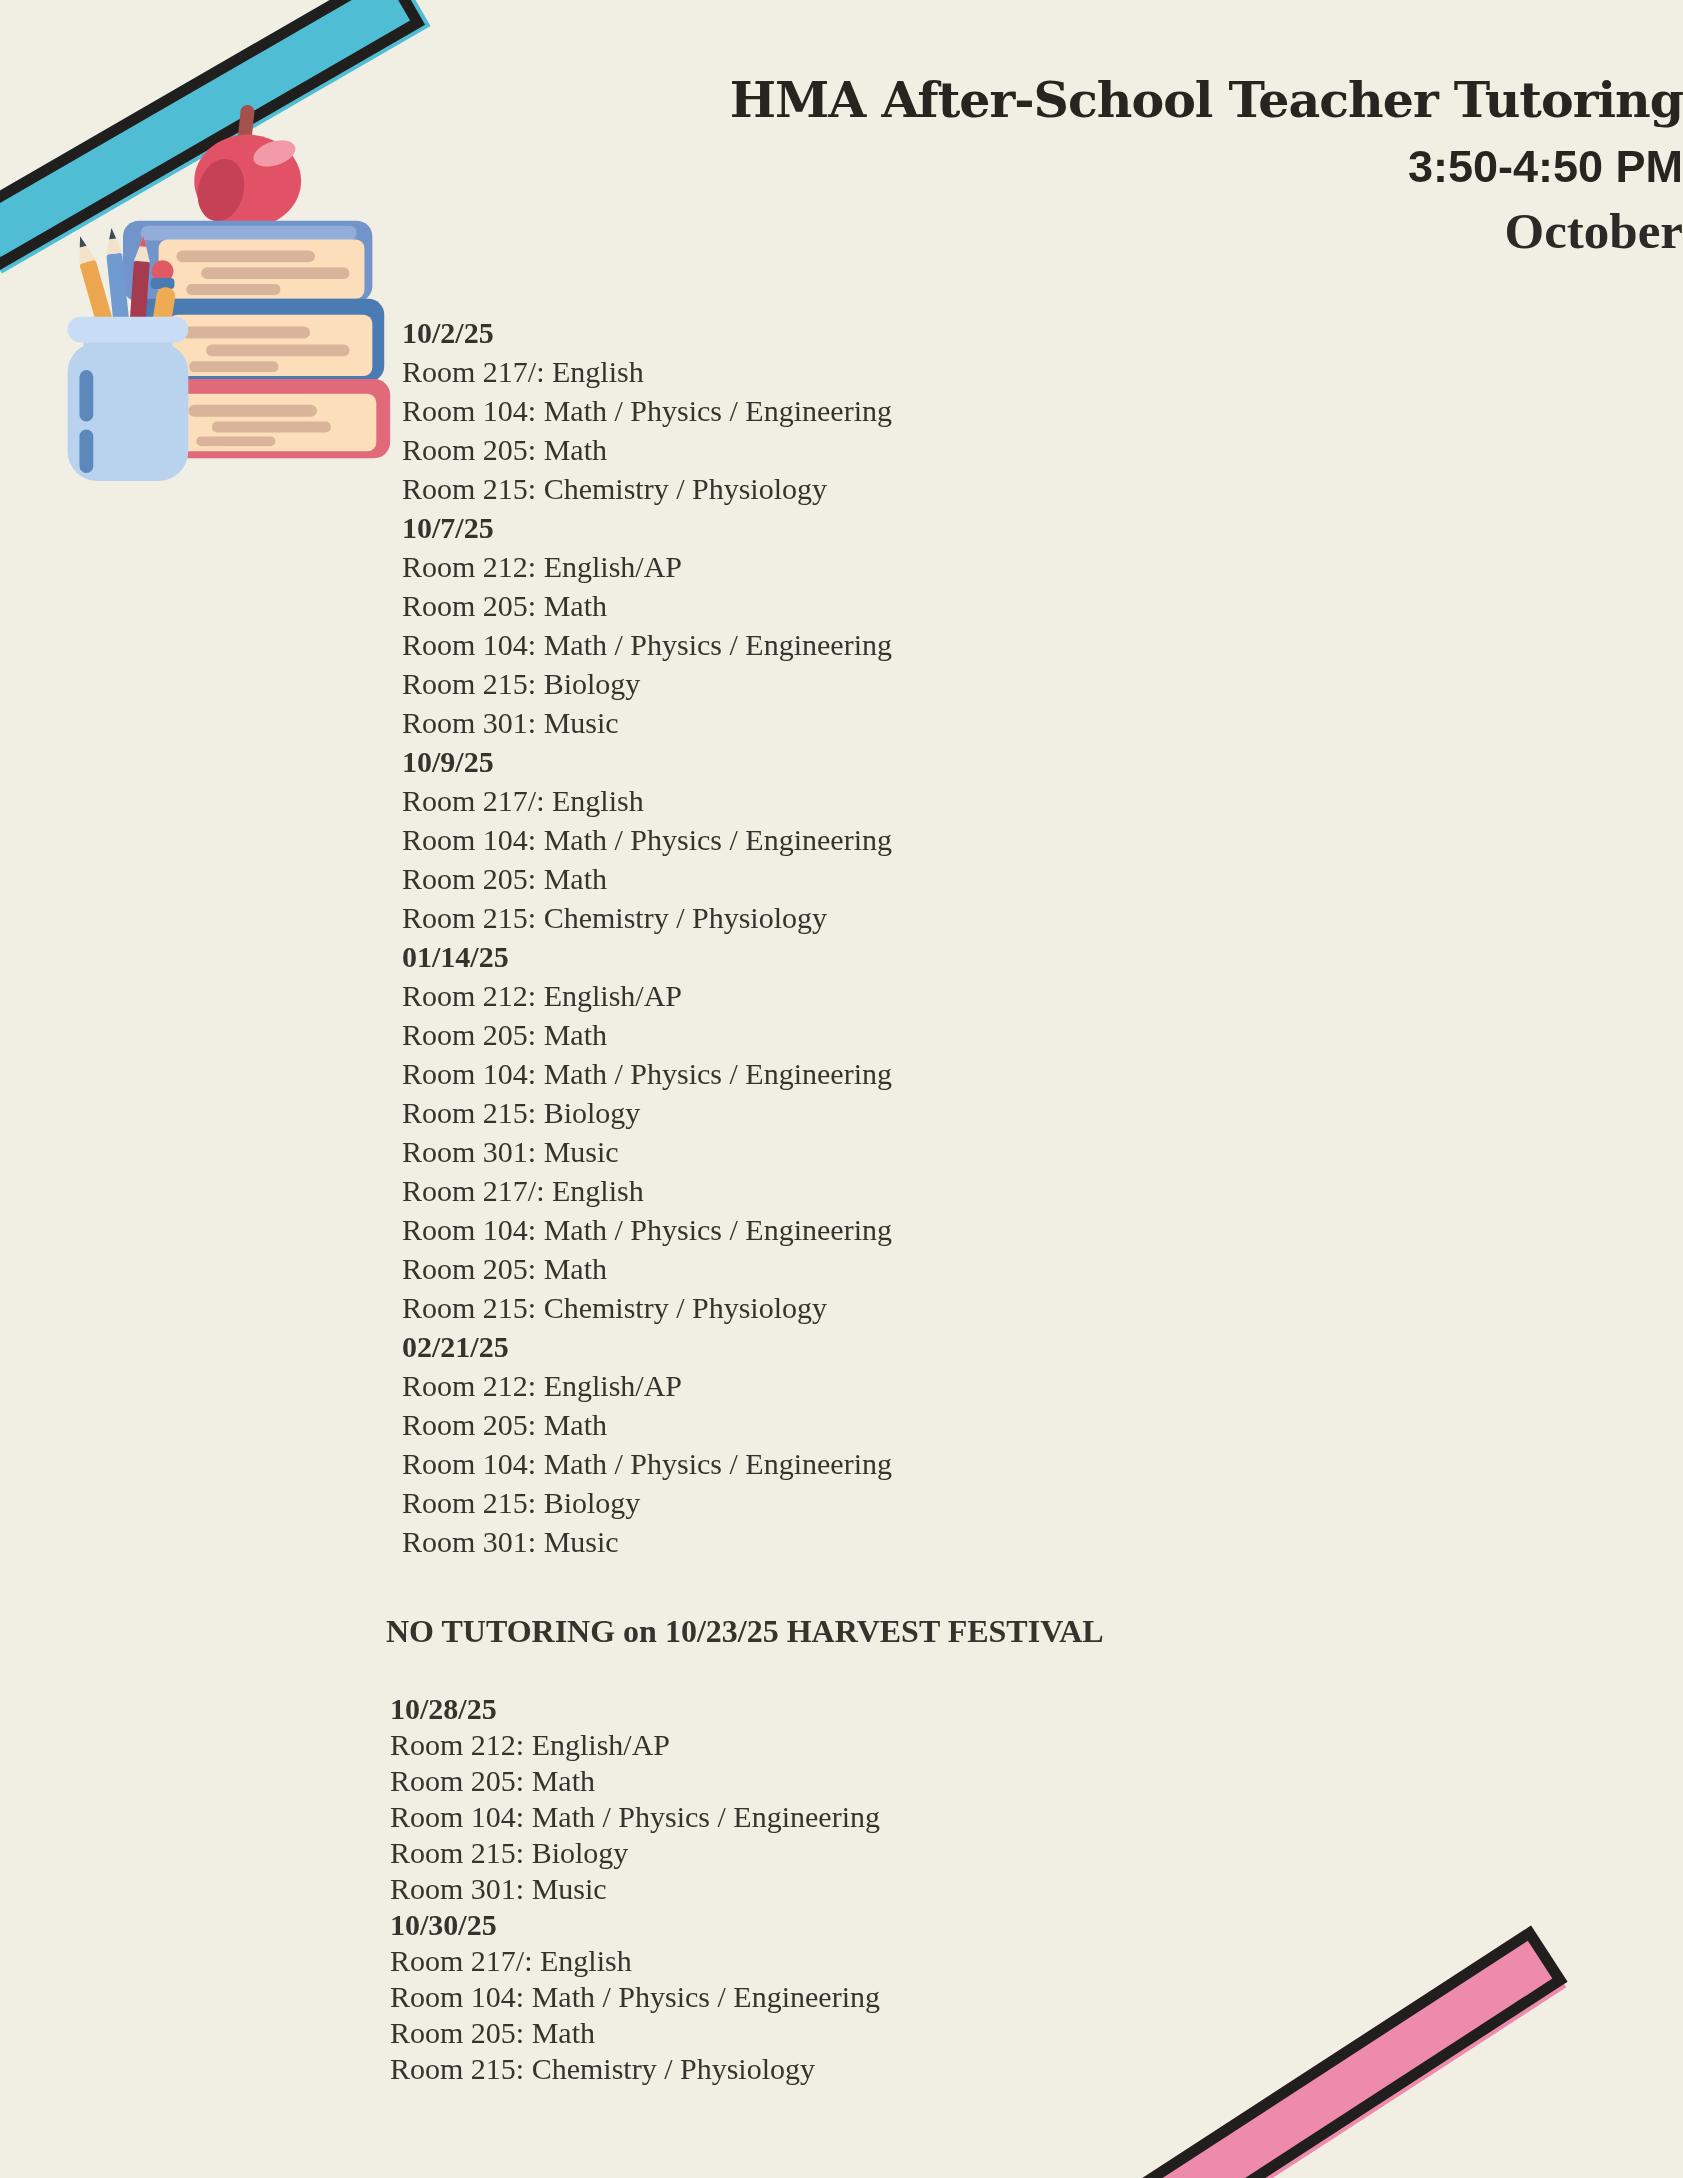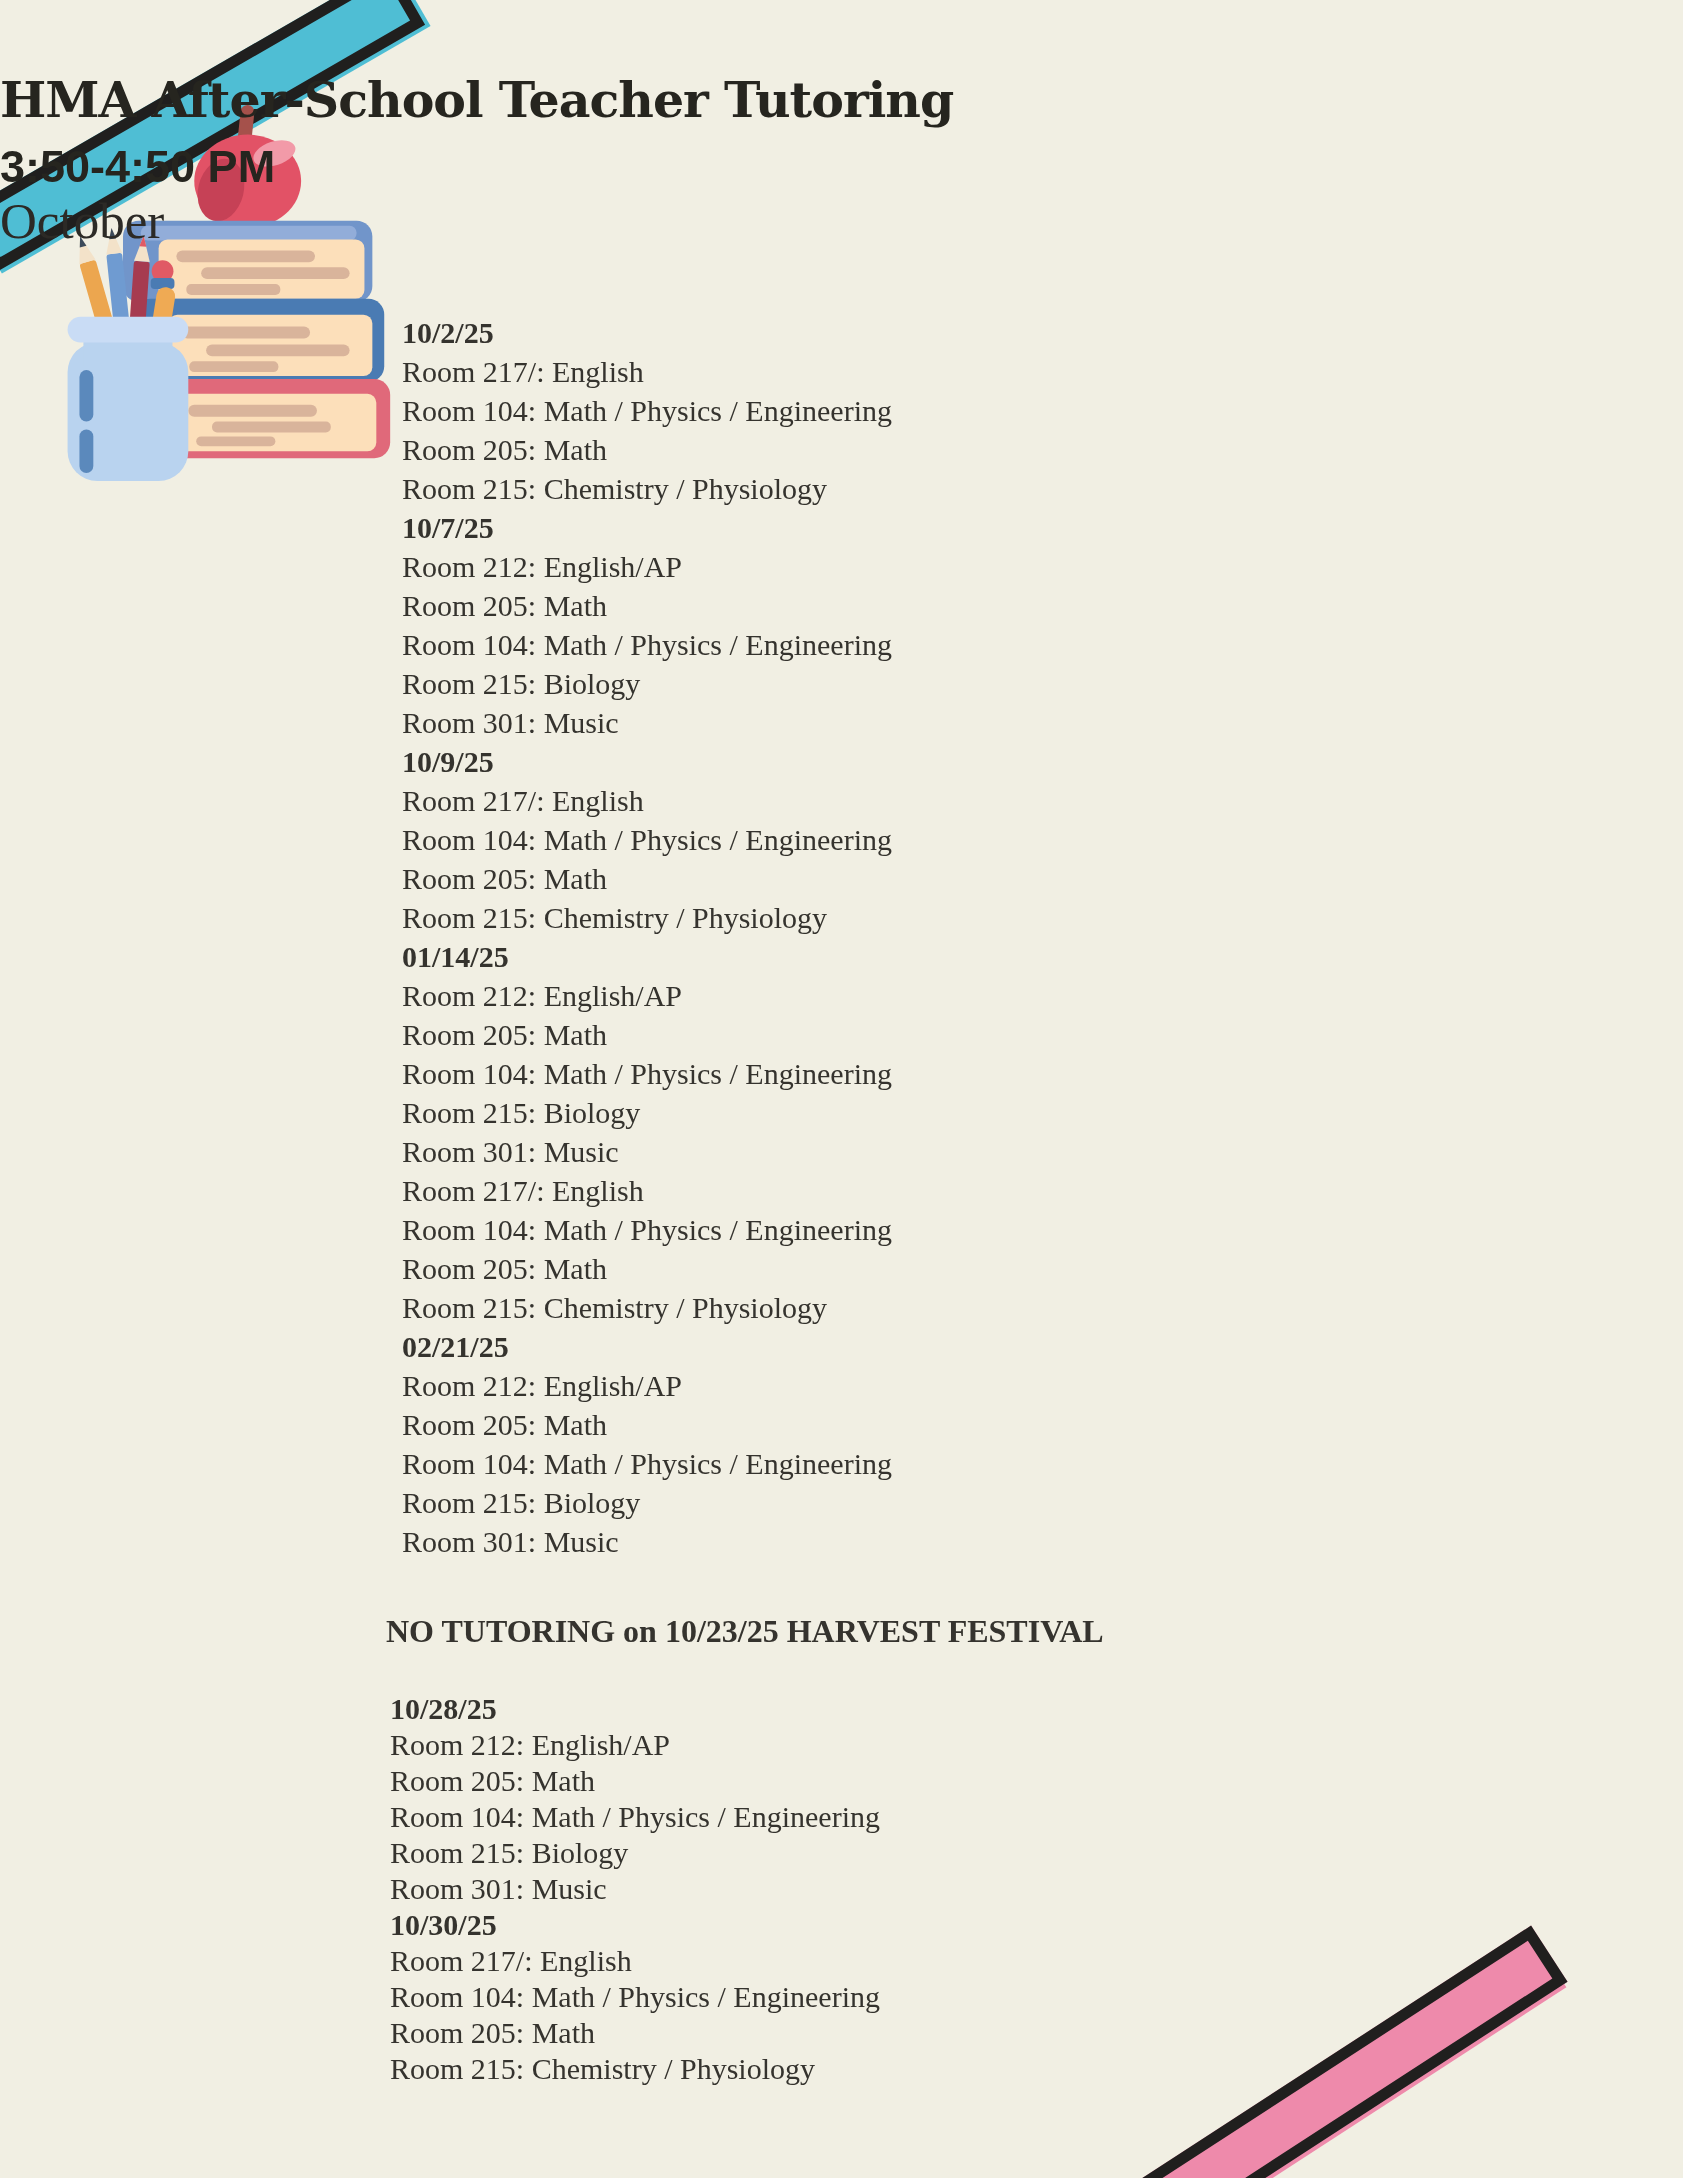--- a/index.html
+++ b/index.html
@@ -1,24 +1,24 @@
 <!DOCTYPE html>
 <html style="--bg: #f1efe3; --ink: #35332e; --title_ink: #26251f; --teal: #4fbed4; --pink: #ee8aab; --outline: #201f1e; --apple: #e25266; --apple_dark: #c64156; --apple_hi: #f29aa8; --stem: #a5514b; --book_light: #7195ca; --book_light_top: #92add9; --book_dark: #4a7bb3; --book_red: #e0697a; --page: #fcdfba; --page_line: #d9b49b; --jar: #b9d3ef; --jar_rim: #c9dcf5; --jar_shade: #4a7bb3; --pencil_yellow: #eca64f; --pencil_blue: #6f9bd1; --pencil_red: #a63b50; --crayon: #efaa54; --tip: #f3e2c9; --tip_dark: #3c4a5a; --eraser_red: #e05a65;"><head>
 <meta charset="utf-8">
 <style>
   html,body{margin:0;padding:0;}
   body{
     width:1683px;height:2178px;position:relative;overflow:hidden;
     background:var(--bg,#f1efe3);
     font-family:"Liberation Serif", serif;
   }
-  .header{position:absolute;top:71px;left:0;width:1683px;text-align:left;color:var(--title_ink,#26251f);}
+  .header{position:absolute;top:71px;left:0;width:1683px;text-align:right;color:var(--title_ink,#26251f);}
   .title{font-family:"DejaVu Serif", serif;font-weight:bold;font-size:49px;line-height:59px;letter-spacing:-1px;}
   .time{font-family:Liberation Sans, sans-serif;font-weight:bold;font-size:45px;line-height:53px;margin-top:10px;letter-spacing:0;}
-  .month{font-size:51px;line-height:57px;font-weight:normal;color:#2c2a26;}
+  .month{font-size:51px;line-height:57px;margin-top:10px;font-weight:bold;color:#2c2a26;}
   .sched-wrap{position:absolute;left:402px;top:313px;width:970px;color:var(--ink,#35332e);}
   .line{font-size:30px;line-height:39px;white-space:pre;}
   .date{font-weight:bold;}
   .date.plain{font-weight:bold;}
   .notice{font-weight:bold;font-size:32px;line-height:40px;margin:50px 0 40px -16px;white-space:pre;}
   .sched-bottom{margin-left:-12px;}
   .sched-bottom .line{line-height:36px;}
   .ribbon{position:absolute;box-sizing:border-box;border:11px solid var(--outline,#201f1e);}
   .ribbon.teal{width:495px;height:69px;left:-54px;top:84px;background:var(--teal,#4fbed4);transform:rotate(-30deg);box-shadow:4px 4px 0 var(--teal,#4fbed4);}
   .ribbon.pink{width:554px;height:67px;left:1040px;top:2071px;background:var(--pink,#ee8aab);transform:rotate(-33deg);box-shadow:-4px 4px 0 var(--pink,#ee8aab);}

